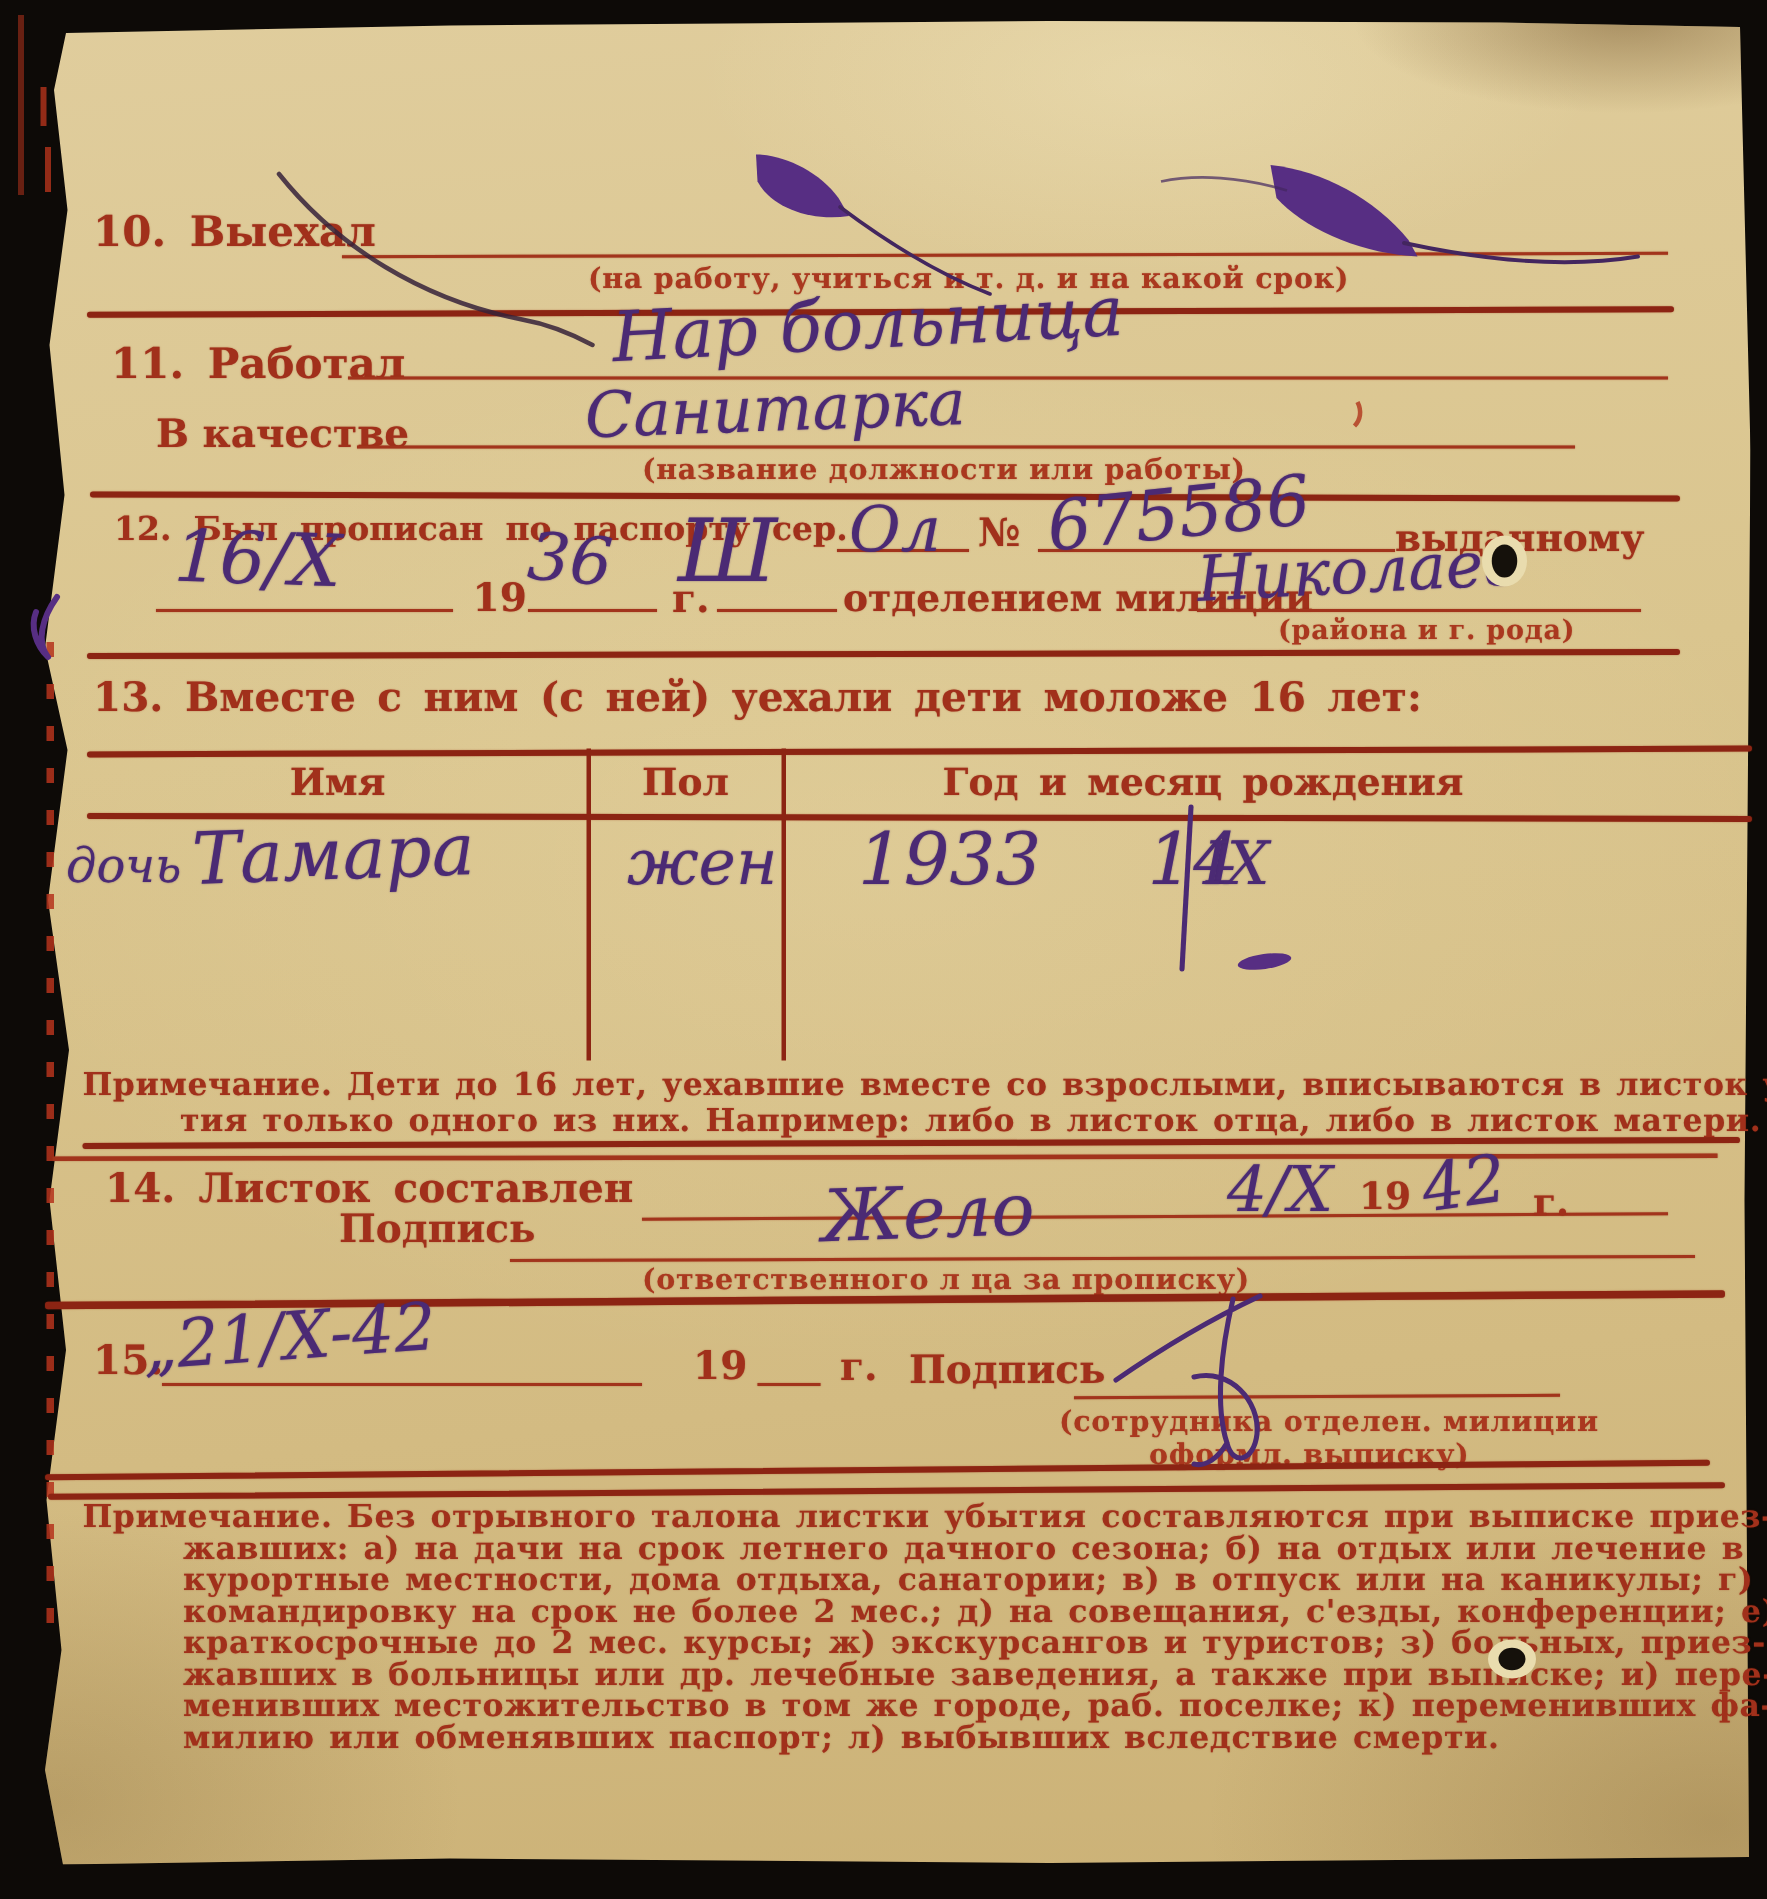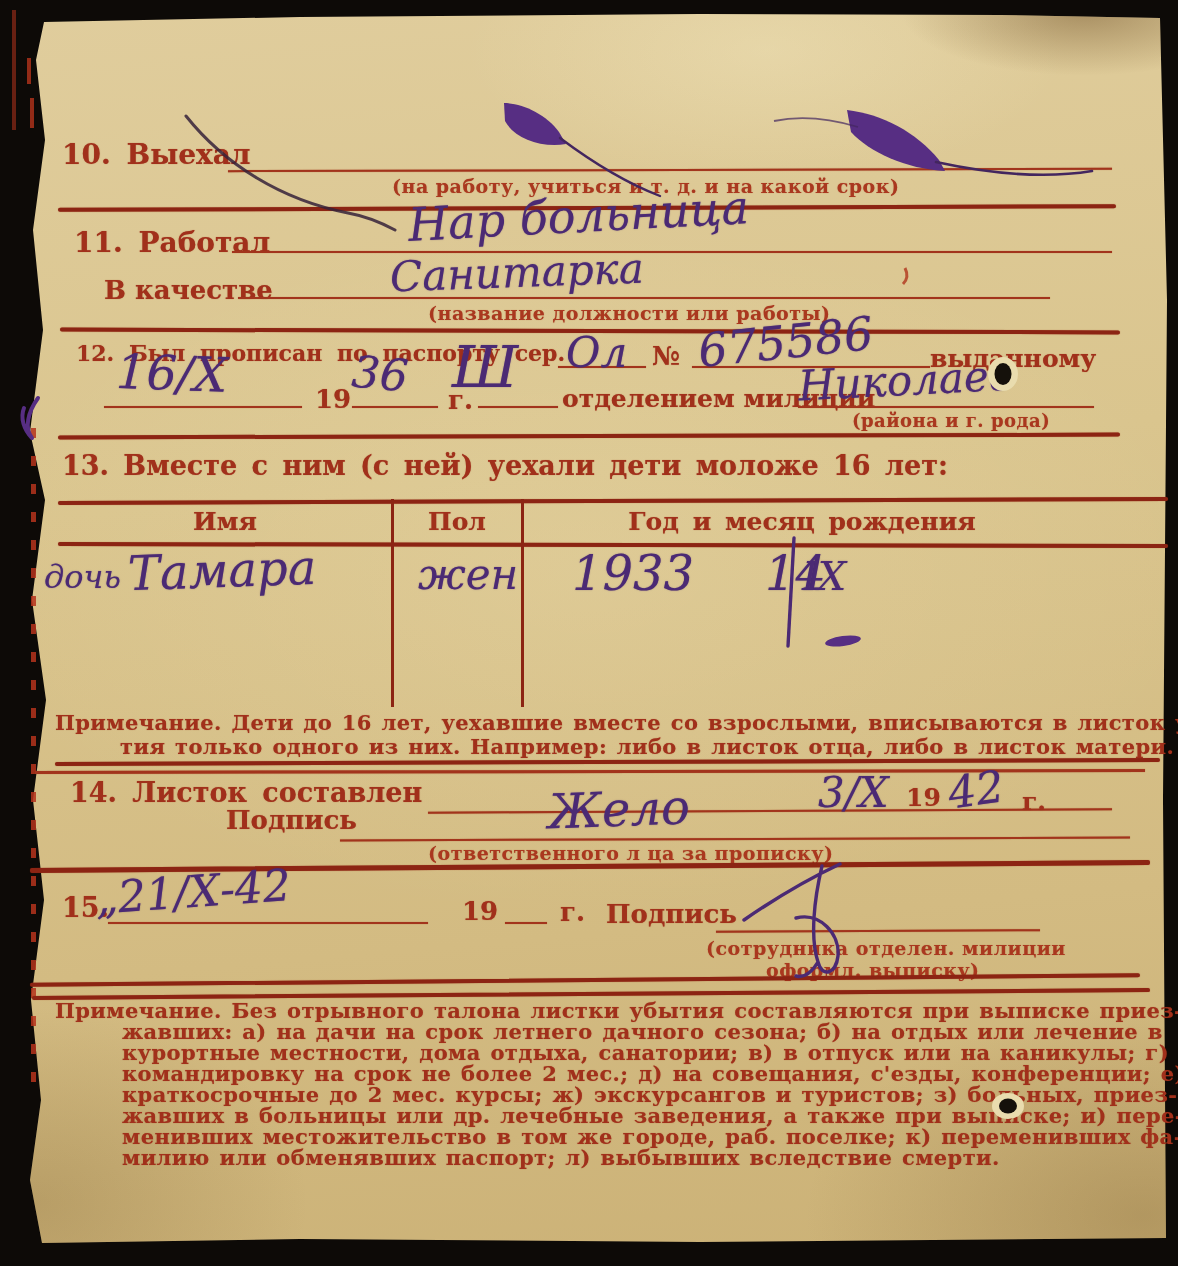--- a/index.html
+++ b/index.html
@@ -90,21 +90,21 @@
   <div class="t hand" style="left:722px;top:548px;font-size:48px;margin-left:43px;">14</div>
   <div class="t hand" style="left:802px;top:555px;font-size:40px;">IX</div>
 
   <div class="t note" style="left:55px;top:712px;font-size:21px;">Примечание. Дети до 16 лет, уехавшие вместе со взрослыми, вписываются в листок убы-</div>
   <div class="t note" style="left:120px;top:736px;font-size:21px;">тия только одного из них. Например: либо в листок отца, либо в листок матери.</div>
   <div class="rule heavy" style="left:55px;top:760px;width:1105px;transform:rotate(-0.2deg);"></div>
   <div class="rule" style="left:35px;top:770px;width:1110px;height:3px;transform:rotate(-0.1deg);"></div>
 
   <div class="t print" style="left:70px;top:778px;font-size:27px;word-spacing:6px;">14. Листок составлен</div>
   <div class="rule" style="left:428px;top:810px;width:684px;transform:rotate(-0.3deg);"></div>
-  <div class="t hand" style="left:818px;top:770px;font-size:42px;">3/Х</div>
+  <div class="t hand" style="left:818px;top:770px;font-size:42px;">4/Х</div>
   <div class="t print" style="left:906px;top:784px;font-size:25px;">19</div>
   <div class="t hand" style="left:948px;top:766px;font-size:44px;transform:rotate(-8deg);">42</div>
   <div class="t print" style="left:1022px;top:788px;font-size:25px;">г.</div>
   <div class="t print" style="left:226px;top:806px;font-size:26px;">Подпись</div>
   <div class="rule" style="left:340px;top:838px;width:790px;transform:rotate(-0.2deg);"></div>
   <div class="t hand" style="left:548px;top:784px;font-size:48px;transform:rotate(-2deg);">Жело</div>
   <div class="t cap" style="left:428px;top:843px;font-size:19px;">(ответственного л ца за прописку)</div>
   <div class="rule heavy" style="left:30px;top:864px;width:1120px;height:5px;transform:rotate(-0.4deg);"></div>
 
   <div class="t print" style="left:62px;top:893px;font-size:27px;">15.</div>

